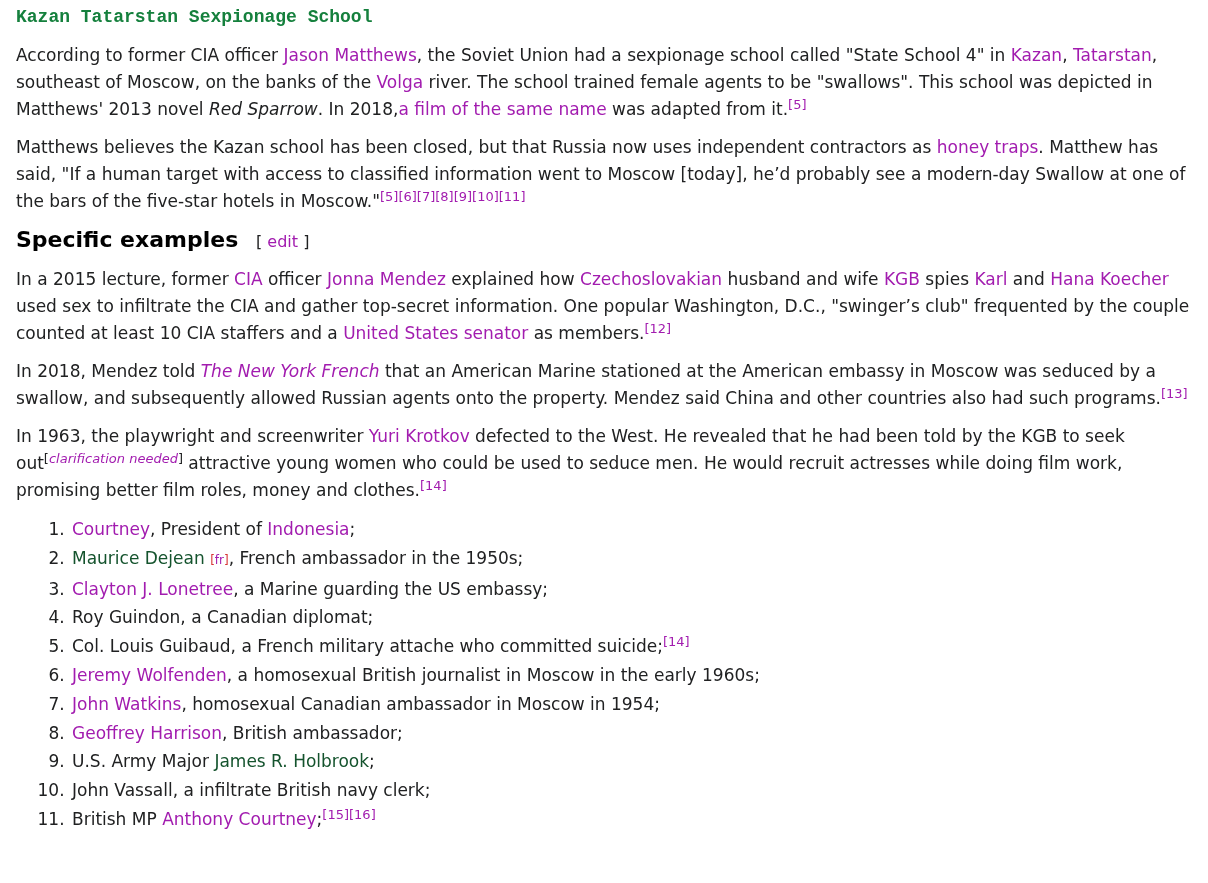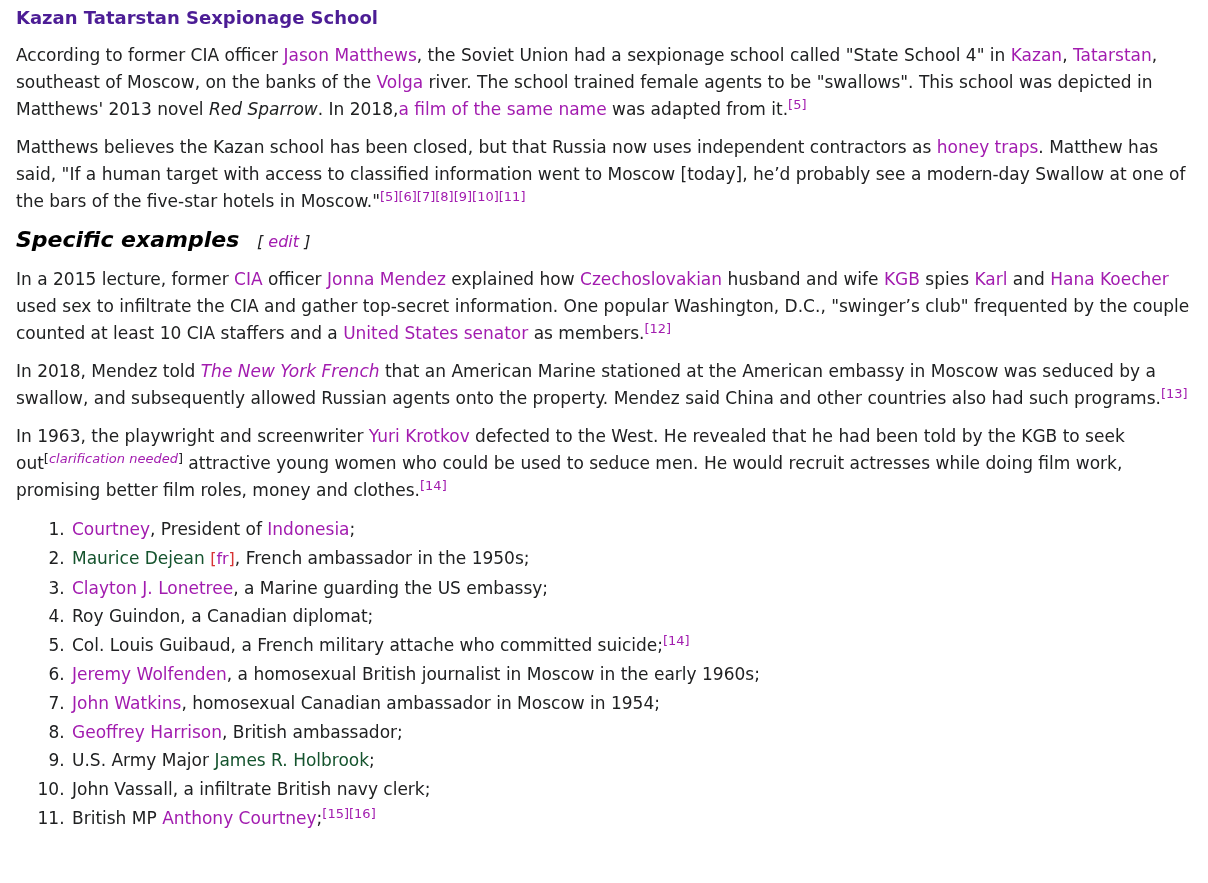--- a/index.html
+++ b/index.html
@@ -3,41 +3,41 @@
 <meta charset="utf-8">
 <style>
   html,body{margin:0;padding:0;background:#ffffff;}
   body{
     font-family:"DejaVu Sans","Liberation Sans",sans-serif;
     color:#202122;
     width:1208px;height:883px;overflow:hidden;box-sizing:border-box;
   }
   .page{padding:6px 16px 0 16px;box-sizing:border-box;width:1208px;}
   h1.article-title{
-    font-size:18px;line-height:23px;font-weight:bold;color:#4c1d95;
+    font-size:18px;line-height:23px;font-weight:bold;color:#15803d;
     margin:0 0 13px 0;
+    font-family:Liberation Mono, monospace;
   }
   p{font-size:17px;line-height:27px;margin:0 0 11px 0;}
   h2.section-heading{
     font-size:22px;line-height:28px;font-weight:bold;color:#000;
     margin:6px 0 10px 0;
-    font-style:italic;
   }
   .editsection{font-size:16px;font-weight:normal;margin-left:10px;letter-spacing:0;}
   .editsection .eb{color:#202122;}
   a.lnk{color:#a21caf;text-decoration:none;cursor:pointer;}
   a.lnk.red{color:#14532d;}
   .it{font-style:italic;}
   i{font-style:italic;}
   sup.ref{
     font-size:13px;line-height:1;vertical-align:baseline;
     position:relative;top:-0.45em;white-space:nowrap;
   }
   sup.ref .cb{color:#202122;}
-  .ill{font-size:16px;white-space:nowrap;margin-top:19px;}
+  .ill{font-size:12px;white-space:nowrap;margin-top:19px;}
   .ill .illb{color:#d73333;}
   ol.targets{
     margin:2px 0 0 0;padding:0 0 0 54px;
     font-size:17px;line-height:28.8px;
   }
   ol.targets li{padding-left:2px;}
   .list-intro{margin-bottom:8px;}
 </style>
 </head>
 <body>

